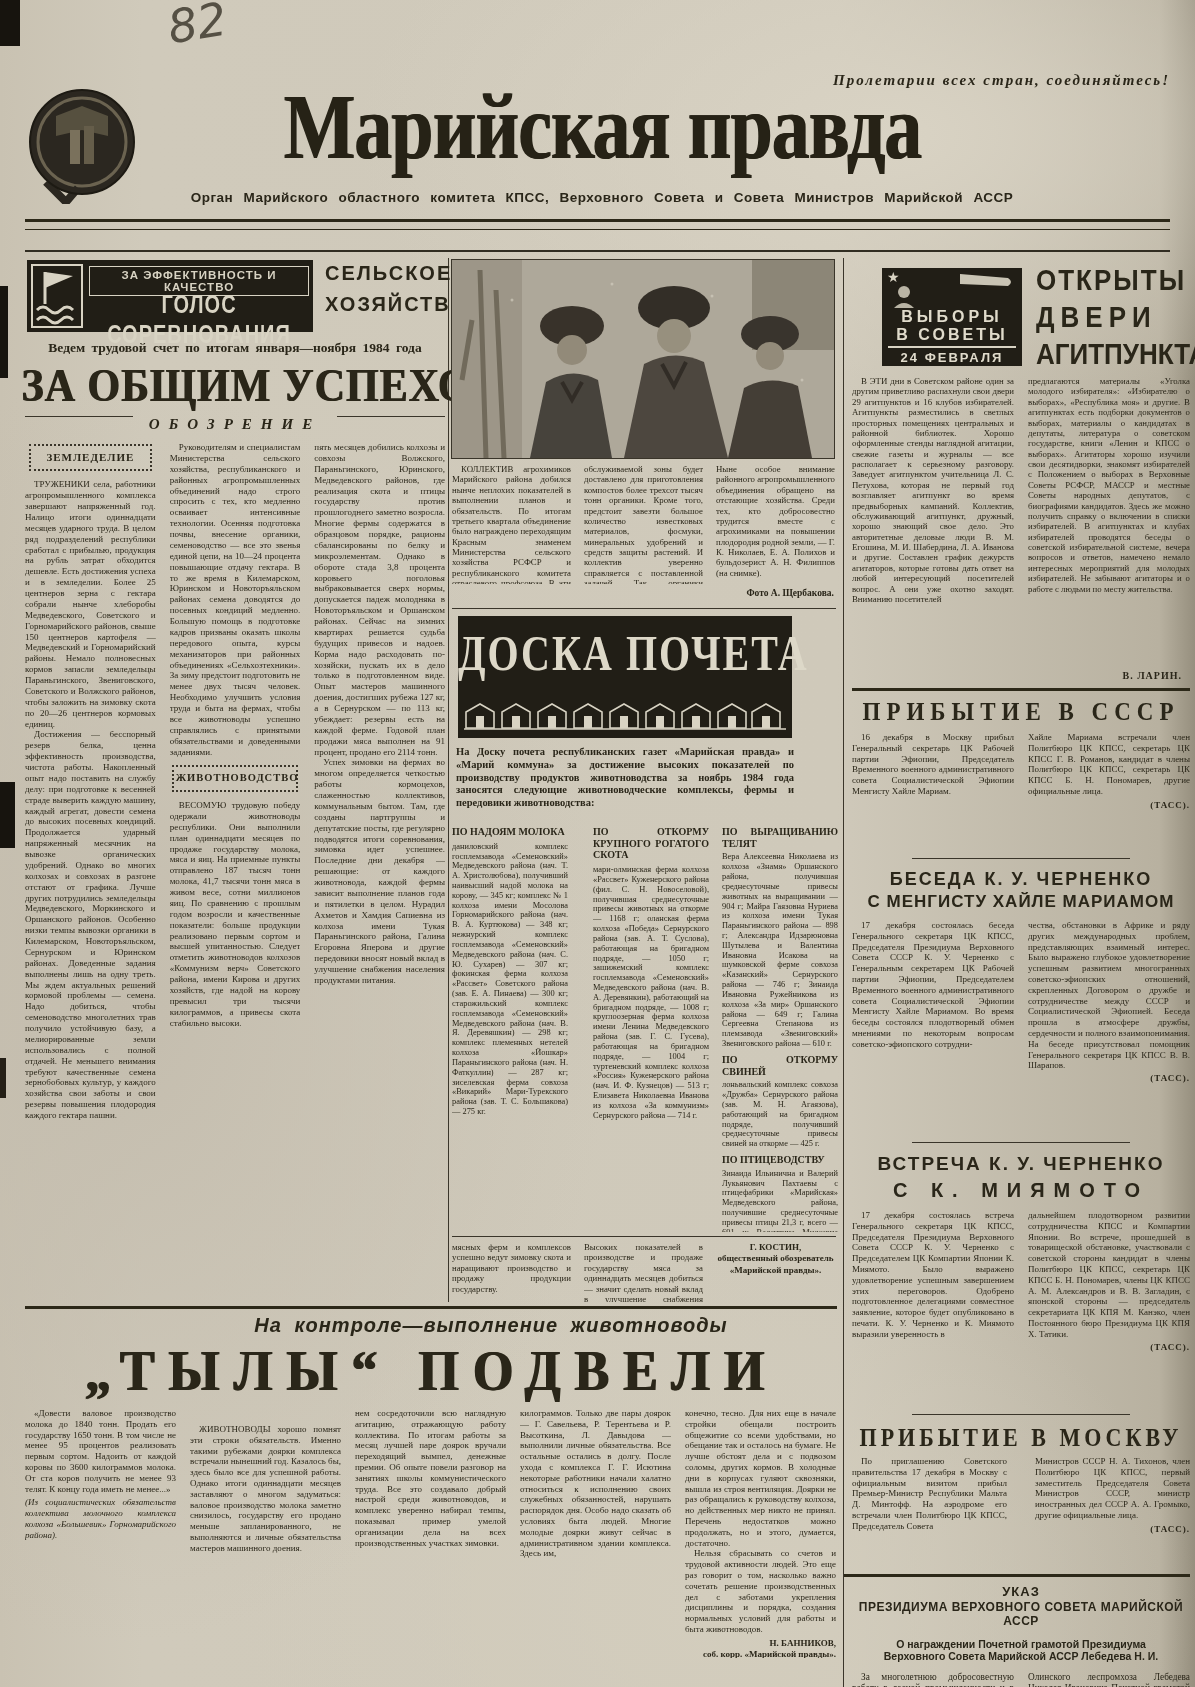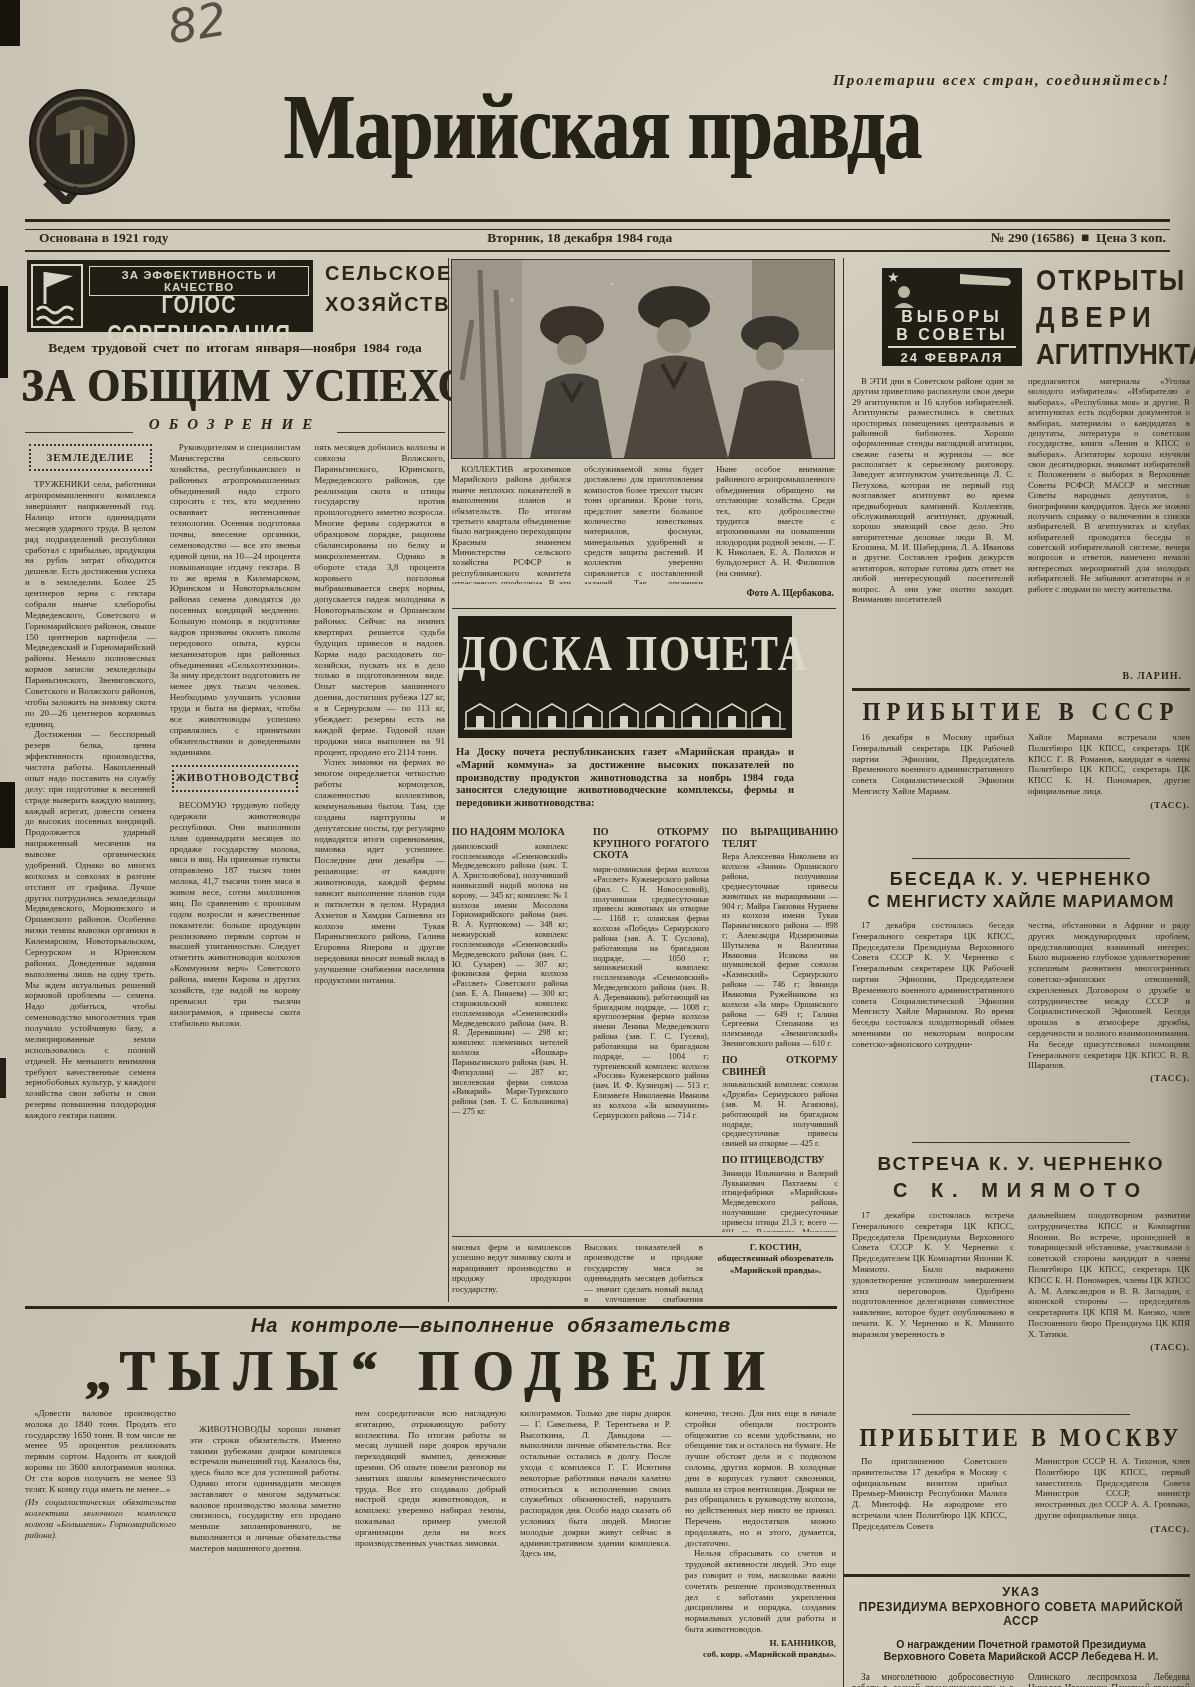--- a/index.html
+++ b/index.html
@@ -15,21 +15,21 @@
   .b{font-weight:bold;}
   .col{text-align:justify;overflow:hidden;}
   .p{margin:0;text-indent:9px;}
   .pn{margin:0;text-indent:0;}
   .rule{background:#312d22;}
   .blackbox{background:#211e16;color:#d8d3c3;}
   .zig{border:2px dotted #3a352a;text-align:center;font-weight:bold;
        padding:5px 2px;letter-spacing:1px;background:rgba(255,255,255,0.04);}
   .sig{text-align:right;font-weight:bold;}
   .tass{text-align:right;font-weight:bold;letter-spacing:1px;}
-  .subline{display:flex;align-items:flex-end;gap:16px;}
+  .subline{display:flex;align-items:flex-start;gap:16px;}
   .subline .ln{flex:1;height:1px;background:#3a352a;}
   .credit{text-align:right;font-weight:bold;}
   .hrthin{background:#3a352a;height:1px;}
   .hrthick{background:#2c2818;height:3px;}
 </style>
 </head>
 <body>
 
 <div class="page">
 
@@ -49,32 +49,24 @@
       <rect x="44" y="44" width="10" height="34" fill="#7a715c"></rect>
       <rect x="58" y="40" width="10" height="38" fill="#655d4a"></rect>
       <path d="M20 96 L40 116 L52 102" fill="none" stroke="#2b2720" stroke-width="8"></path>
       <circle cx="56" cy="56" r="52" fill="none" stroke="#1d1a13" stroke-width="2"></circle>
     </svg>
   </div>
 
   <div class="abs b" style="left:138px;top:74px;width:928px;height:112px;font-size:76px;text-align:center;color:#262216;
               letter-spacing:-1px;transform:scaleY(1.22);transform-origin:top center;white-space:nowrap;text-shadow:1px 0 #262216;">Марийская правда</div>
 
+  <div class="abs sans b" style="left:138px;top:190px;width:928px;text-align:center;font-size:13.5px;letter-spacing:.5px;word-spacing:6px;">Орган Марийского областного комитета КПСС, Верховного Совета и Совета Министров Марийской АССР</div>
 
   <div class="abs" style="left:25px;top:219px;width:1145px;height:7px;border-top:3px solid #2c2818;border-bottom:1px solid #2c2818;"></div>
 
-  <div class="abs b" style="left:25px;top:228px;width:1145px;height:20px;font-size:13.5px;display:flex;justify-content:space-between;align-items:center;">
-    <span style="padding-left:14px;">Основана в 1921 году</span>
-    <span>Вторник, 18 декабря 1984 года</span>
-    <span style="padding-right:4px;">
-      <span>№ 290 (16586)</span>
-      &nbsp;<span>■</span>&nbsp;
-      <span>Цена 3 коп.</span>
-    </span>
-  </div>
   <div class="abs rule" style="left:25px;top:250px;width:1145px;height:2px;"></div>
 
   <div class="abs hrthin" style="left:448px;top:258px;width:1px;height:1044px;"></div>
   <div class="abs hrthin" style="left:843px;top:258px;width:1px;height:1429px;"></div>
 
   <div class="abs" style="left:25px;top:258px;width:420px;height:1046px;">
     <div style="position:absolute;left:2px;top:2px;width:286px;height:72px;" class="blackbox">
       <span style="position:absolute;left:4px;top:4px;">
         <svg width="52" height="64" viewBox="0 0 52 64">
           <rect x="1" y="1" width="50" height="62" fill="none" stroke="#d8d3c3" stroke-width="2"></rect>
@@ -330,21 +322,21 @@
         <div class="col" style="width:162px;height:78px;font-size:9.3px;line-height:1.22;">
             <p class="pn">Олинского леспромхоза Лебедева Николая Ивановича Почетной грамотой Президиума Верховного Совета Марийской АССР.</p>
           </div>
       </div>
 
     </div>
   </div>
 
   <div class="abs hrthick" style="left:25px;top:1306px;width:812px;"></div>
   <div class="abs" style="left:25px;top:1314px;width:812px;height:373px;overflow:hidden;">
-    <div class="sans b" style="text-align:center;font-style:italic;font-size:20px;letter-spacing:1px;word-spacing:6px;padding-left:120px;">На контроле—выполнение обязательств</div>
+    <div class="sans b" style="text-align:center;font-style:italic;font-size:20px;letter-spacing:1px;word-spacing:6px;padding-left:120px;">На контроле—выполнение животноводы</div>
     <div class="b" style="text-align:center;font-size:52px;letter-spacing:14px;white-space:nowrap;margin-top:2px;
                 transform:scaleY(1.08);transform-origin:top center;text-shadow:1.5px 0 #2a2619;">„ТЫЛЫ“ ПОДВЕЛИ</div>
 
     <div style="margin-top:10px;display:flex;gap:14px;">
       <div class="col" style="width:151px;height:250px;font-size:9px;line-height:1.2;">
         <p class="p b" style="font-weight:normal;">«Довести валовое производство молока до 1840 тонн. Продать его государству 1650 тонн. В том числе не менее 95 процентов реализовать первым сортом. Надоить от каждой коровы по 3600 килограммов молока. От ста коров получить не менее 93 телят. К концу года иметь не менее...»</p>
         <p class="pn" style="font-style:italic;margin-top:3px;">(Из социалистических обязательств коллектива молочного комплекса колхоза «Большевик» Горномарийского района).</p>
       </div>
       <div class="col" style="width:151px;height:250px;font-size:9px;line-height:1.2;margin-top:16px;">
           <p class="p">ЖИВОТНОВОДЫ хорошо помнят эти строки обязательств. Именно такими рубежами доярки комплекса встречали нынешний год. Казалось бы, здесь было все для успешной работы. Однако итоги одиннадцати месяцев заставляют о многом задуматься: валовое производство молока заметно снизилось, государству его продано меньше запланированного, не выполняются и личные обязательства мастеров машинного доения.</p>

